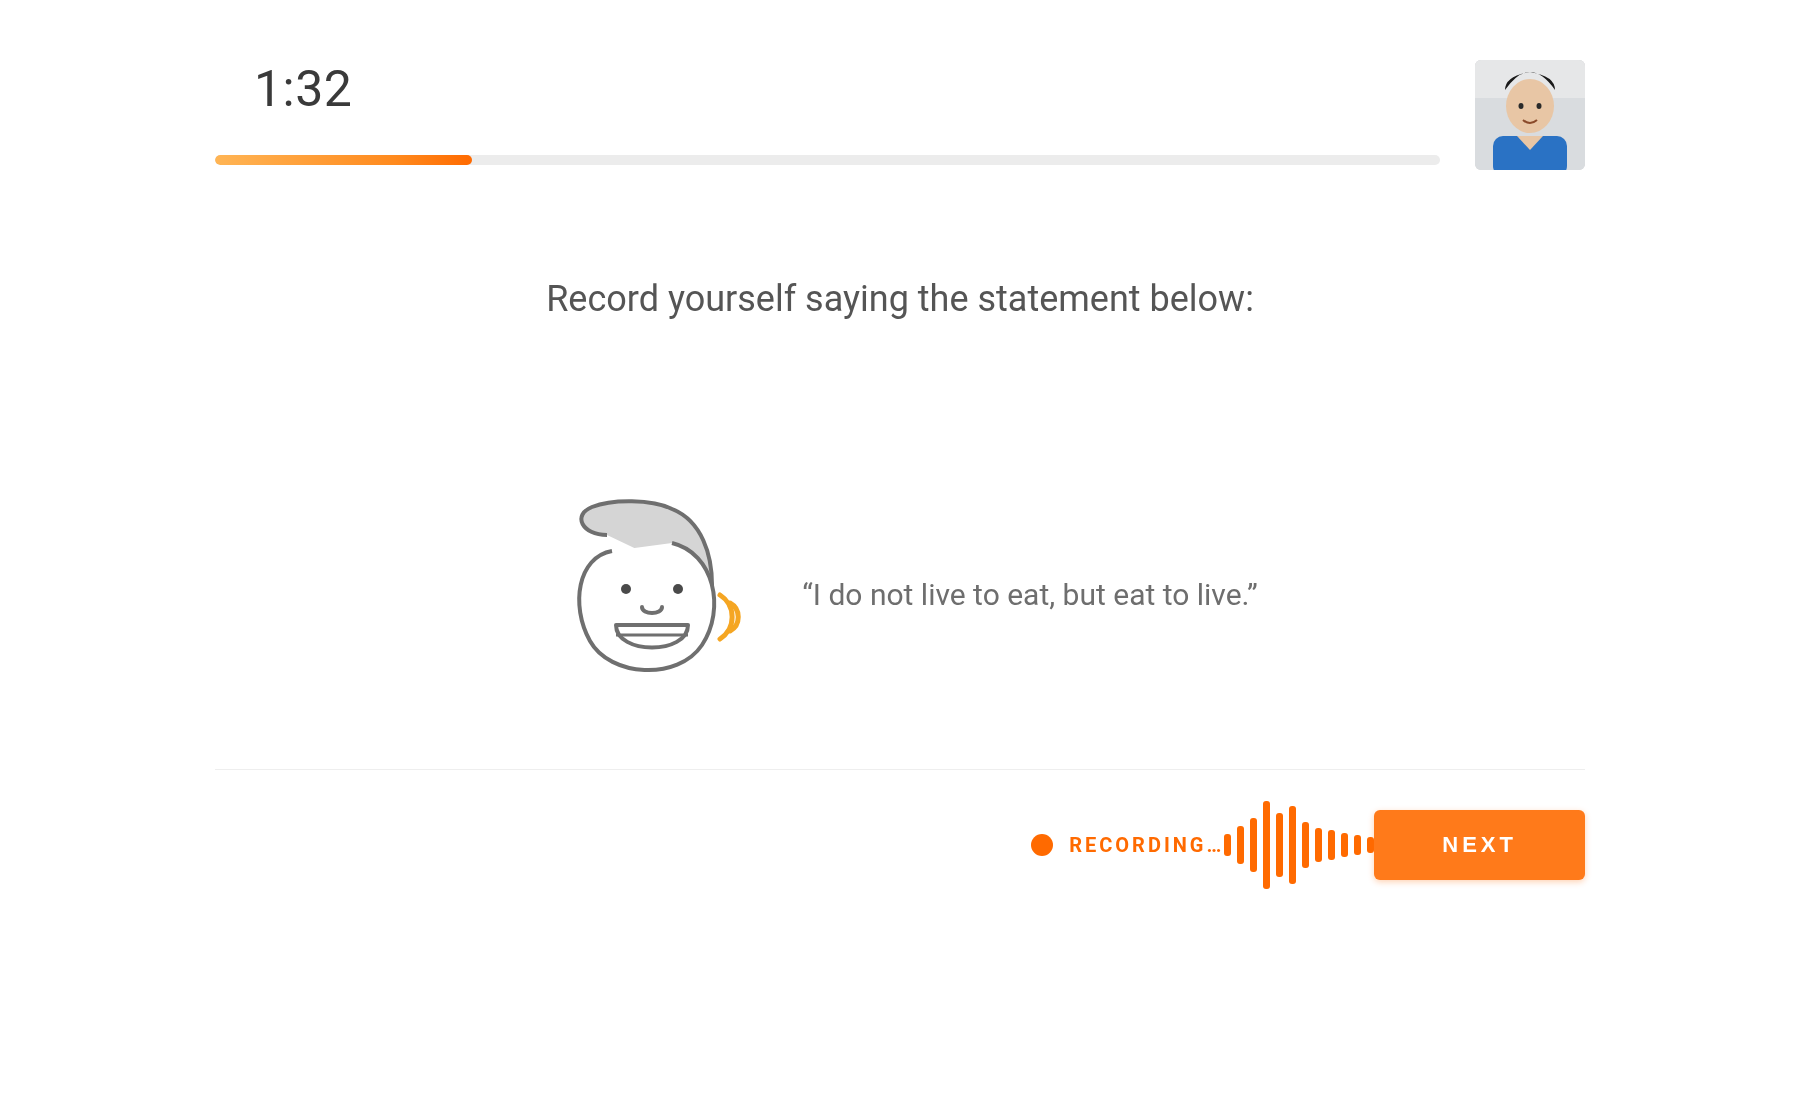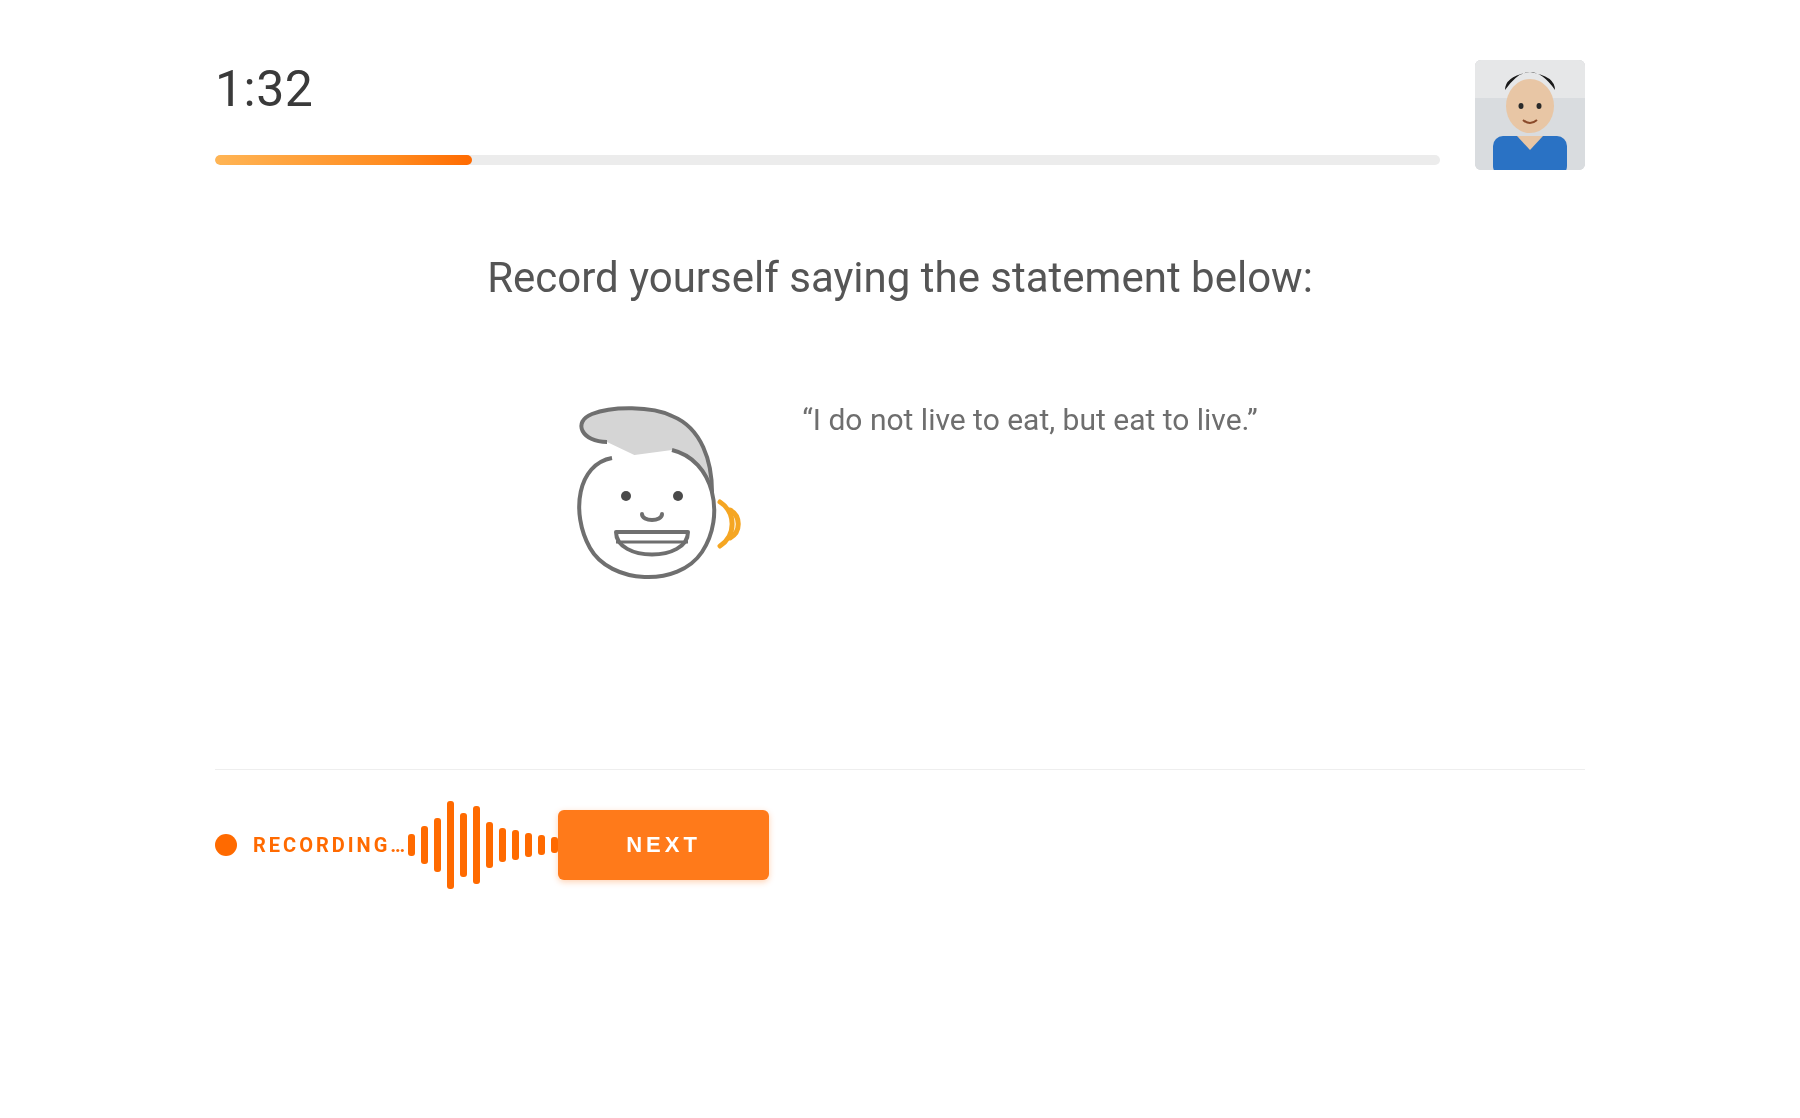--- a/index.html
+++ b/index.html
@@ -23,20 +23,21 @@
   .top-row {
     display: flex;
     align-items: flex-start;
     justify-content: space-between;
   }
   .timer {
     font-size: 50px;
     font-weight: 400;
     color: #3a3a3a;
     letter-spacing: 0.5px;
+    margin-left: 39px;
   }
   .avatar {
     width: 110px;
     height: 110px;
     border-radius: 6px;
     overflow: hidden;
     background: #d8d8d8;
     flex-shrink: 0;
   }
   .avatar svg { width: 100%; height: 100%; display: block; }
@@ -54,27 +55,28 @@
     overflow: hidden;
   }
   .progress-fill {
     height: 100%;
     width: 21%;
     background: linear-gradient(90deg, #ffb555 0%, #ff8a1e 70%, #ff6a00 100%);
     border-radius: 5px;
   }
   .instruction {
     text-align: center;
-    font-size: 42px;
+    font-size: 36px;
     font-weight: 400;
     color: #555;
-    margin-top: 83px;
+    margin-top: 108px;
   }
   .prompt-row {
     display: flex;
+    align-items: center;
     justify-content: center;
     gap: 50px;
     margin-top: 100px;
     flex: 1;
   }
   .face-icon { width: 210px; height: 200px; flex-shrink: 0; }
   .face-icon svg { width: 100%; height: 100%; display: block; overflow: visible; }
   .prompt-text {
     font-size: 30px;
     color: #6e6e6e;
@@ -82,21 +84,21 @@
   }
   .divider {
     height: 1px;
     background: #eee;
     width: 100%;
     margin-bottom: 35px;
   }
   .footer {
     display: flex;
     align-items: center;
-    justify-content: flex-start;
+    justify-content: flex-end;
     height: 80px;
   }
   .recording {
     display: flex;
     align-items: center;
     gap: 16px;
     color: #ff6a00;
     font-weight: 700;
     letter-spacing: 3px;
     font-size: 20px;

